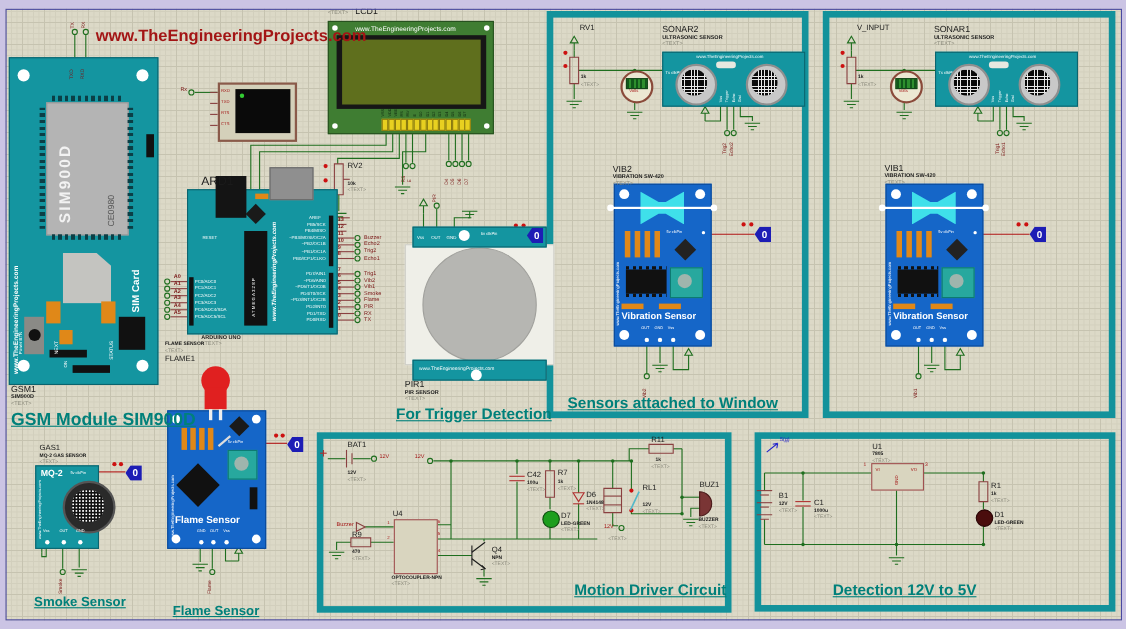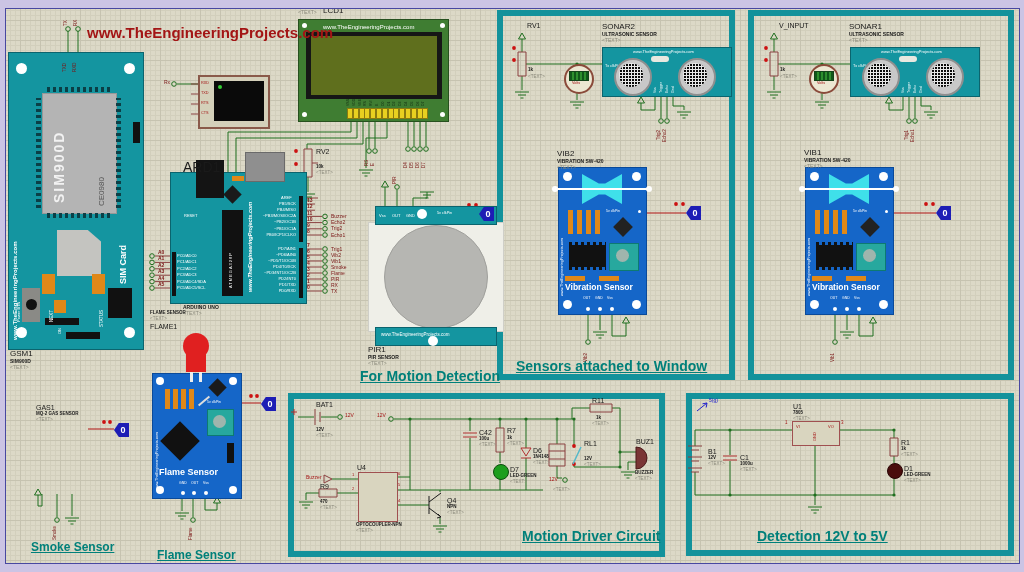--- a/index.html
+++ b/index.html
@@ -301,21 +301,22 @@
   <div class="frame" style="left:0;top:0;width:5px;height:572px"></div>
   <div class="frame" style="right:0;top:0;width:4px;height:572px"></div>
   <div class="inner"></div>
 
   <div class="box" style="left:497px;top:10px;width:226px;height:358px"></div>
   <div class="box" style="left:748px;top:10px;width:254px;height:358px"></div>
   <div class="box" style="left:288px;top:393px;width:365px;height:152px"></div>
   <div class="box" style="left:686px;top:393px;width:316px;height:151px"></div>
 
   <div class="t b" style="left:87px;top:25px;font-size:15px;color:#a31515">www.TheEngineeringProjects.com</div>
-  <div class="t teal" style="left:360px;top:369px;font-size:14px">For Motion Detection</div>
+  <div class="t teal" style="left:10px;top:374px;font-size:16px">GSM Module SIM900D</div>
+  <div class="t teal" style="left:360px;top:369px;font-size:14px">For Trigger Detection</div>
   <div class="t teal" style="left:516px;top:359px;font-size:14px">Sensors attached to Window</div>
   <div class="t teal" style="left:522px;top:529px;font-size:14px">Motion Driver Circuit</div>
   <div class="t teal" style="left:757px;top:529px;font-size:14px">Detection 12V to 5V</div>
   <div class="t teal" style="left:31px;top:541px;font-size:12px">Smoke Sensor</div>
   <div class="t teal" style="left:157px;top:549px;font-size:12px">Flame Sensor</div>
 
   <div class="board" style="left:8px;top:52px;width:134px;height:296px">
     <div class="hole" style="left:7px;top:10px;width:11px;height:11px"></div>
     <div class="hole" style="left:115px;top:10px;width:11px;height:11px"></div>
     <div class="hole" style="left:7px;top:274px;width:11px;height:11px"></div>
@@ -398,21 +399,21 @@
       <div style="position:absolute;left:416.6px;top:108px;width:4px;height:9px;background:#e8d020;border:1px solid #8a7a10;z-index:6"></div>
       <div class="t r90" style="left:416.6px;top:106px;font-size:3.5px;color:#102a10;z-index:7">D6</div>
       <div style="position:absolute;left:422.4px;top:108px;width:4px;height:9px;background:#e8d020;border:1px solid #8a7a10;z-index:6"></div>
       <div class="t r90" style="left:422.4px;top:106px;font-size:3.5px;color:#102a10;z-index:7">D7</div>
     </div>
 
   <div class="t" style="left:316px;top:148px;font-size:7px">RV2</div>
   <div class="t b" style="left:316px;top:165px;font-size:4.5px">10k</div>
   <div class="t gray" style="left:316px;top:171px;font-size:4.5px">&lt;TEXT&gt;</div>
 
-  <div class="t" style="left:183px;top:160px;font-size:14px">ARD1</div>
+  <div class="t" style="left:183px;top:160px;font-size:11px">ARD1</div>
   <div class="board" style="left:170px;top:172px;width:135px;height:130px"></div>
   <div style="position:absolute;left:245px;top:152px;width:38px;height:28px;background:#8f8f8f;border:1px solid #6a6a6a;z-index:5"></div>
   <div style="position:absolute;left:196px;top:160px;width:28px;height:38px;background:#141414;z-index:5"></div>
   <div style="position:absolute;left:232px;top:176px;width:12px;height:5px;background:#e08818;z-index:5"></div>
   <div style="position:absolute;left:226px;top:188px;width:13px;height:13px;background:#1a1a1a;transform:rotate(45deg);z-index:5"></div>
   <div class="t wht" style="left:184px;top:214px;font-size:4px">RESET</div>
   <div style="position:absolute;left:222px;top:210px;width:21px;height:86px;background:#111;z-index:5"></div>
   <div class="t r90 wht" style="left:229px;top:288px;font-size:4px;letter-spacing:1px">ATMEGA328P</div>
   <div class="t b r90 wht" style="left:248px;top:292px;font-size:5.5px;font-style:italic">www.TheEngineeringProjects.com</div>
   <div style="position:absolute;left:299px;top:196px;width:4px;height:46px;background:#111;z-index:5"></div>
@@ -520,20 +521,33 @@
     <div class="t wht" style="left:50px;top:108px;font-size:3.5px">Vss</div>
     <div class="hole" style="left:28px;top:117px;width:4px;height:4px"></div>
     <div class="hole" style="left:39px;top:117px;width:4px;height:4px"></div>
     <div class="hole" style="left:51px;top:117px;width:4px;height:4px"></div>
     <div class="t r90 wht" style="left:3px;top:116px;font-size:3.8px">www.TheEngineeringProjects.com</div>
   </div>
 
   <div class="t" style="left:36px;top:404px;font-size:7px">GAS1</div>
   <div class="t b" style="left:36px;top:412px;font-size:4.5px">MQ-2 GAS SENSOR</div>
   <div class="t gray" style="left:36px;top:418px;font-size:4.5px">&lt;TEXT&gt;</div>
+  <div class="board" style="left:32px;top:423px;width:56px;height:74px">
+    <div class="t b wht" style="left:4px;top:3px;font-size:8px">MQ-2</div>
+    <div class="t wht" style="left:31px;top:5px;font-size:3.5px">5v clkPin</div>
+    <div class="dot" style="left:24px;top:13px;width:44px;height:44px;background:#2a2a2a;border:2px solid #555"></div>
+    <div class="dot" style="left:32px;top:21px;width:30px;height:30px;background:#111;background-image:radial-gradient(#fff 0.6px,transparent 0.9px);background-size:3px 3px"></div>
+    <div class="t wht" style="left:6px;top:58px;font-size:3.5px">Vss</div>
+    <div class="t wht" style="left:21px;top:58px;font-size:3.5px">OUT</div>
+    <div class="t wht" style="left:36px;top:58px;font-size:3.5px">GND</div>
+    <div class="hole" style="left:8px;top:67px;width:4px;height:4px"></div>
+    <div class="hole" style="left:23px;top:67px;width:4px;height:4px"></div>
+    <div class="hole" style="left:38px;top:67px;width:4px;height:4px"></div>
+    <div class="t r90 wht" style="left:2px;top:66px;font-size:3.5px">www.TheEngineeringProjects.com</div>
+  </div>
 
   <div class="t" style="left:527px;top:22px;font-size:7px">RV1</div>
   <div class="t b" style="left:528px;top:68px;font-size:4.5px">1k</div>
   <div class="t gray" style="left:528px;top:75px;font-size:4.5px">&lt;TEXT&gt;</div>
   <div class="t" style="left:602px;top:23px;font-size:8px">SONAR2</div>
   <div class="t b" style="left:602px;top:32px;font-size:5px">ULTRASONIC SENSOR</div>
   <div class="t gray" style="left:602px;top:38px;font-size:5px">&lt;TEXT&gt;</div>
   <div class="t" style="left:557px;top:150px;font-size:8px">VIB2</div>
   <div class="t b" style="left:557px;top:159px;font-size:5px">VIBRATION SW-420</div>
   <div class="t gray" style="left:557px;top:165px;font-size:5px">&lt;TEXT&gt;</div>

